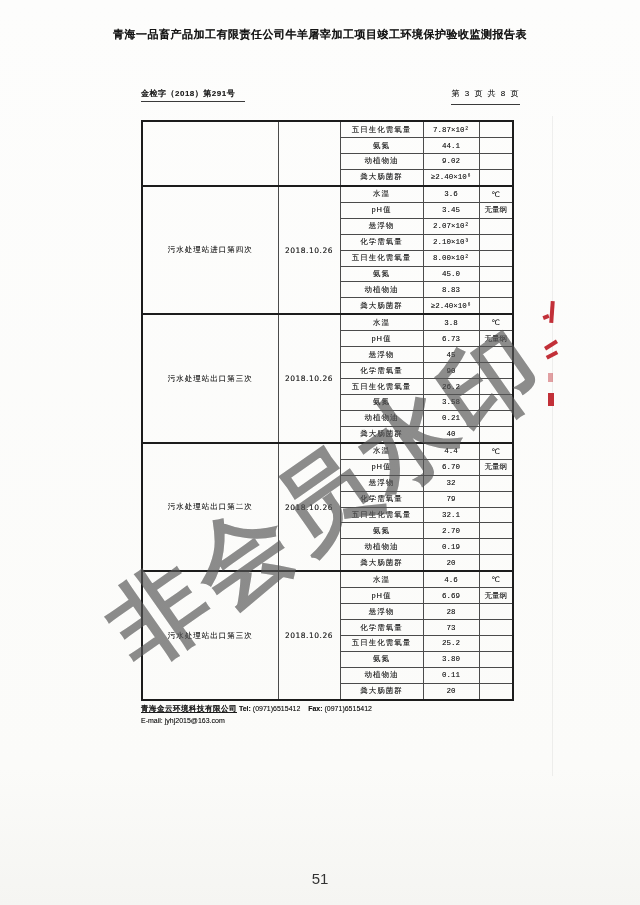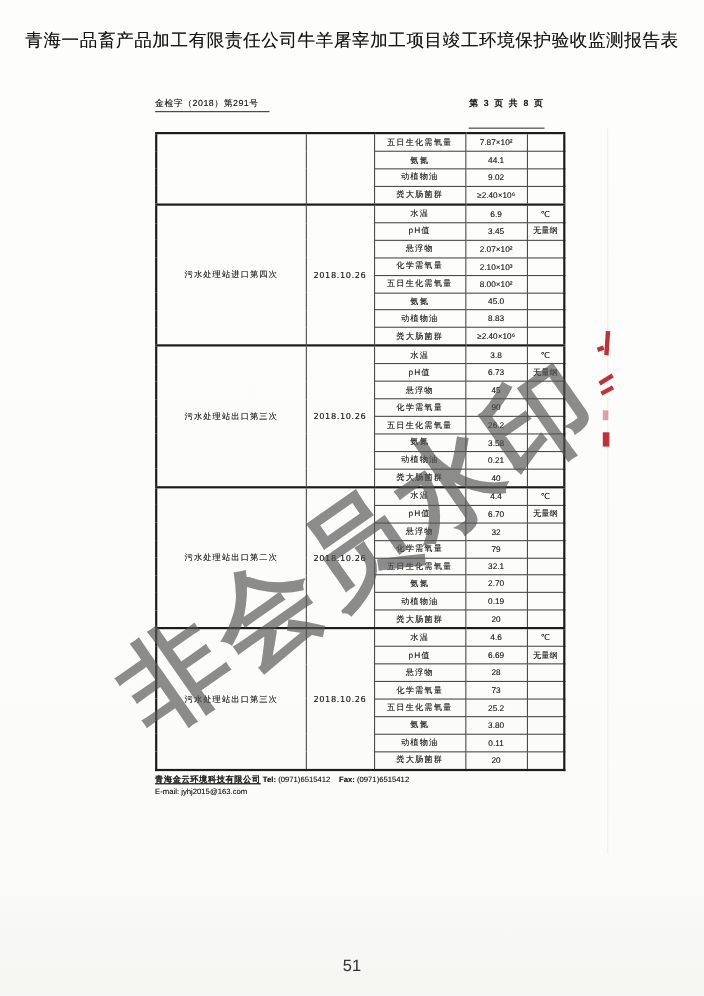--- a/index.html
+++ b/index.html
@@ -5,49 +5,49 @@
   html,body { margin:0; padding:0; }
   body {
     width:640px; height:905px; position:relative; overflow:hidden;
     background:linear-gradient(180deg,#fdfdfc 0%, #fbfbf9 85%, #f5f5f2 100%);
     font-family:"Liberation Sans","DejaVu Sans",sans-serif;
     color:#1f1f1f;
     text-shadow:0 0 0.5px rgba(40,40,40,0.55);
   }
   .doc-title {
     position:absolute; top:27px; left:0; width:100%;
-    text-align:center; font-size:16px; font-weight:normal; letter-spacing:0.5px;
+    text-align:center; font-size:11px; font-weight:bold; letter-spacing:0.5px;
     color:#141414;
   }
   .doc-number {
     position:absolute; top:88px; left:141px;
-    font-size:8px; font-weight:normal; letter-spacing:0.5px;
+    font-size:8px; font-weight:bold; letter-spacing:0.5px;
     border-bottom:1px solid #3a3a3a; padding:0 10px 2px 0;
   }
   .page-indicator {
-    position:absolute; top:88px; right:145px;
-    font-size:8px; font-weight:bold; letter-spacing:1.5px;
-    border-bottom:1px solid #3a3a3a; padding-bottom:17px;
+    position:absolute; top:88px; right:120px;
+    font-size:8px; font-weight:normal; letter-spacing:1.5px;
+    border-bottom:1px solid #3a3a3a; padding-bottom:5px;
   }
   table.report {
     position:absolute; left:141px; top:120px;
     width:371px; height:581px;
     border-collapse:collapse; table-layout:fixed;
     border:2px solid #1c1c1c;
   }
   table.report td {
     border:1px solid #4b4b4b;
     font-size:7.5px; text-align:center; vertical-align:middle;
     padding:0; color:#232323; overflow:hidden;
   }
   table.report tr.section-start td { border-top:2px solid #1c1c1c; }
   td.loc-cell  { letter-spacing:1px; }
   td.date-cell { letter-spacing:0.5px; font-family:"DejaVu Sans",sans-serif;margin-left:17px; }
   td.param-cell{ letter-spacing:1px; }
-  td.value-cell{ font-family:Liberation Sans, sans-serif; }
+  td.value-cell{ font-family:Liberation Mono, monospace; }
   td.unit-cell { font-size:7px; }
   .watermark {
     position:absolute; left:70px; top:418px; width:560px;
     transform:rotate(-35deg); transform-origin:center;
     font-size:96px; font-weight:bold; letter-spacing:5px;
     white-space:nowrap; pointer-events:none; z-index:6;
   }
   .fold-line {
     position:absolute; left:552px; top:116px; width:1px; height:660px;
     background:rgba(0,0,0,0.055); z-index:2;
@@ -96,21 +96,21 @@
       </tr>
       <tr>
         <td class="param-cell">粪大肠菌群</td>
         <td class="value-cell">≥2.40×10⁶</td>
         <td class="unit-cell"></td>
       </tr>
       <tr class="section-start">
         <td rowspan="8" class="loc-cell">污水处理站进口第四次</td>
         <td rowspan="8" class="date-cell">2018.10.26</td>
         <td class="param-cell">水温</td>
-        <td class="value-cell">6.9</td>
+        <td class="value-cell">3.6</td>
         <td class="unit-cell">℃</td>
       </tr>
       <tr>
         <td class="param-cell">pH值</td>
         <td class="value-cell">3.45</td>
         <td class="unit-cell">无量纲</td>
       </tr>
       <tr>
         <td class="param-cell">悬浮物</td>
         <td class="value-cell">2.07×10²</td>

